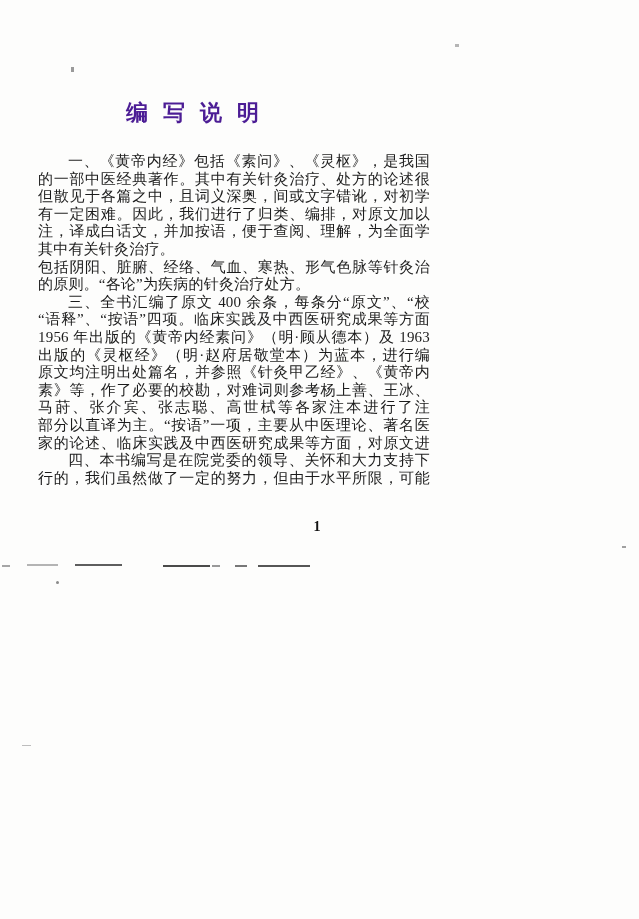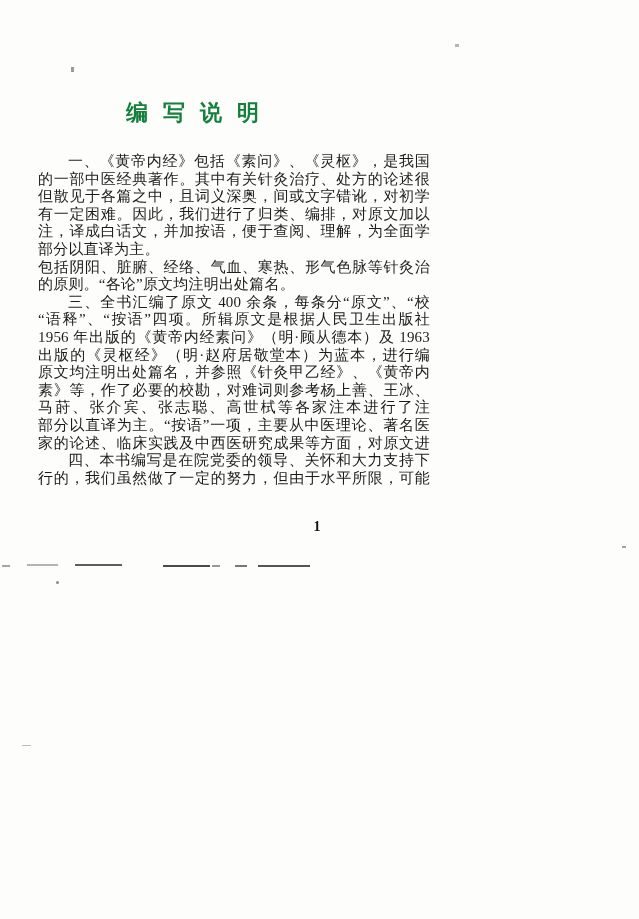--- a/index.html
+++ b/index.html
@@ -12,21 +12,21 @@
     color:#1a1a1a;
   }
   .doc-title {
     position:absolute;
     left:126px; top:100px;
     margin:0;
     font-size:22px;
     line-height:26px;
     font-weight:bold;
     letter-spacing:15px;
-    color:#15803d;
+    color:#4c1d95;
     white-space:nowrap;
   }
   .body-text {
     position:absolute;
     left:38px; top:153px;
     width:392px;
   }
   .body-text .line {
     font-size:15px;
     height:17.6px;
@@ -57,25 +57,25 @@
 <div class="scan-page">
 
   <h1 class="doc-title">编写说明</h1>
 
   <div class="body-text">
       <div class="line first">一、《黄帝内经》包括《素问》、《灵枢》，是我国现存最早</div>
       <div class="line">的一部中医经典著作。其中有关针灸治疗、处方的论述很多，</div>
       <div class="line">但散见于各篇之中，且词义深奥，间或文字错讹，对初学者</div>
       <div class="line">有一定困难。因此，我们进行了归类、编排，对原文加以校</div>
       <div class="line">注，译成白话文，并加按语，便于查阅、理解，为全面学习</div>
-      <div class="line short">部分以直译为主。</div>
+      <div class="line short">其中有关针灸治疗。</div>
       <div class="line">包括阴阳、脏腑、经络、气血、寒热、形气色脉等针灸治疗</div>
-      <div class="line short">的原则。“各论”原文均注明出处篇名。</div>
+      <div class="line short">的原则。“各论”为疾病的针灸治疗处方。</div>
       <div class="line first">三、全书汇编了原文 400 余条，每条分“原文”、“校注”、</div>
-      <div class="line">“语释”、“按语”四项。所辑原文是根据人民卫生出版社</div>
+      <div class="line">“语释”、“按语”四项。临床实践及中西医研究成果等方面</div>
       <div class="line">1956 年出版的《黄帝内经素问》（明·顾从德本）及 1963 年</div>
       <div class="line">出版的《灵枢经》（明·赵府居敬堂本）为蓝本，进行编辑，</div>
       <div class="line">原文均注明出处篇名，并参照《针灸甲乙经》、《黄帝内经太</div>
       <div class="line">素》等，作了必要的校勘，对难词则参考杨上善、王冰、吴昆、</div>
       <div class="line">马莳、张介宾、张志聪、高世栻等各家注本进行了注释。“语释”</div>
       <div class="line">部分以直译为主。“按语”一项，主要从中医理论、著名医学</div>
       <div class="line">家的论述、临床实践及中西医研究成果等方面，对原文进行</div>
       <div class="line first">四、本书编写是在院党委的领导、关怀和大力支持下进</div>
       <div class="line">行的，我们虽然做了一定的努力，但由于水平所限，可能存</div>
     </div>

